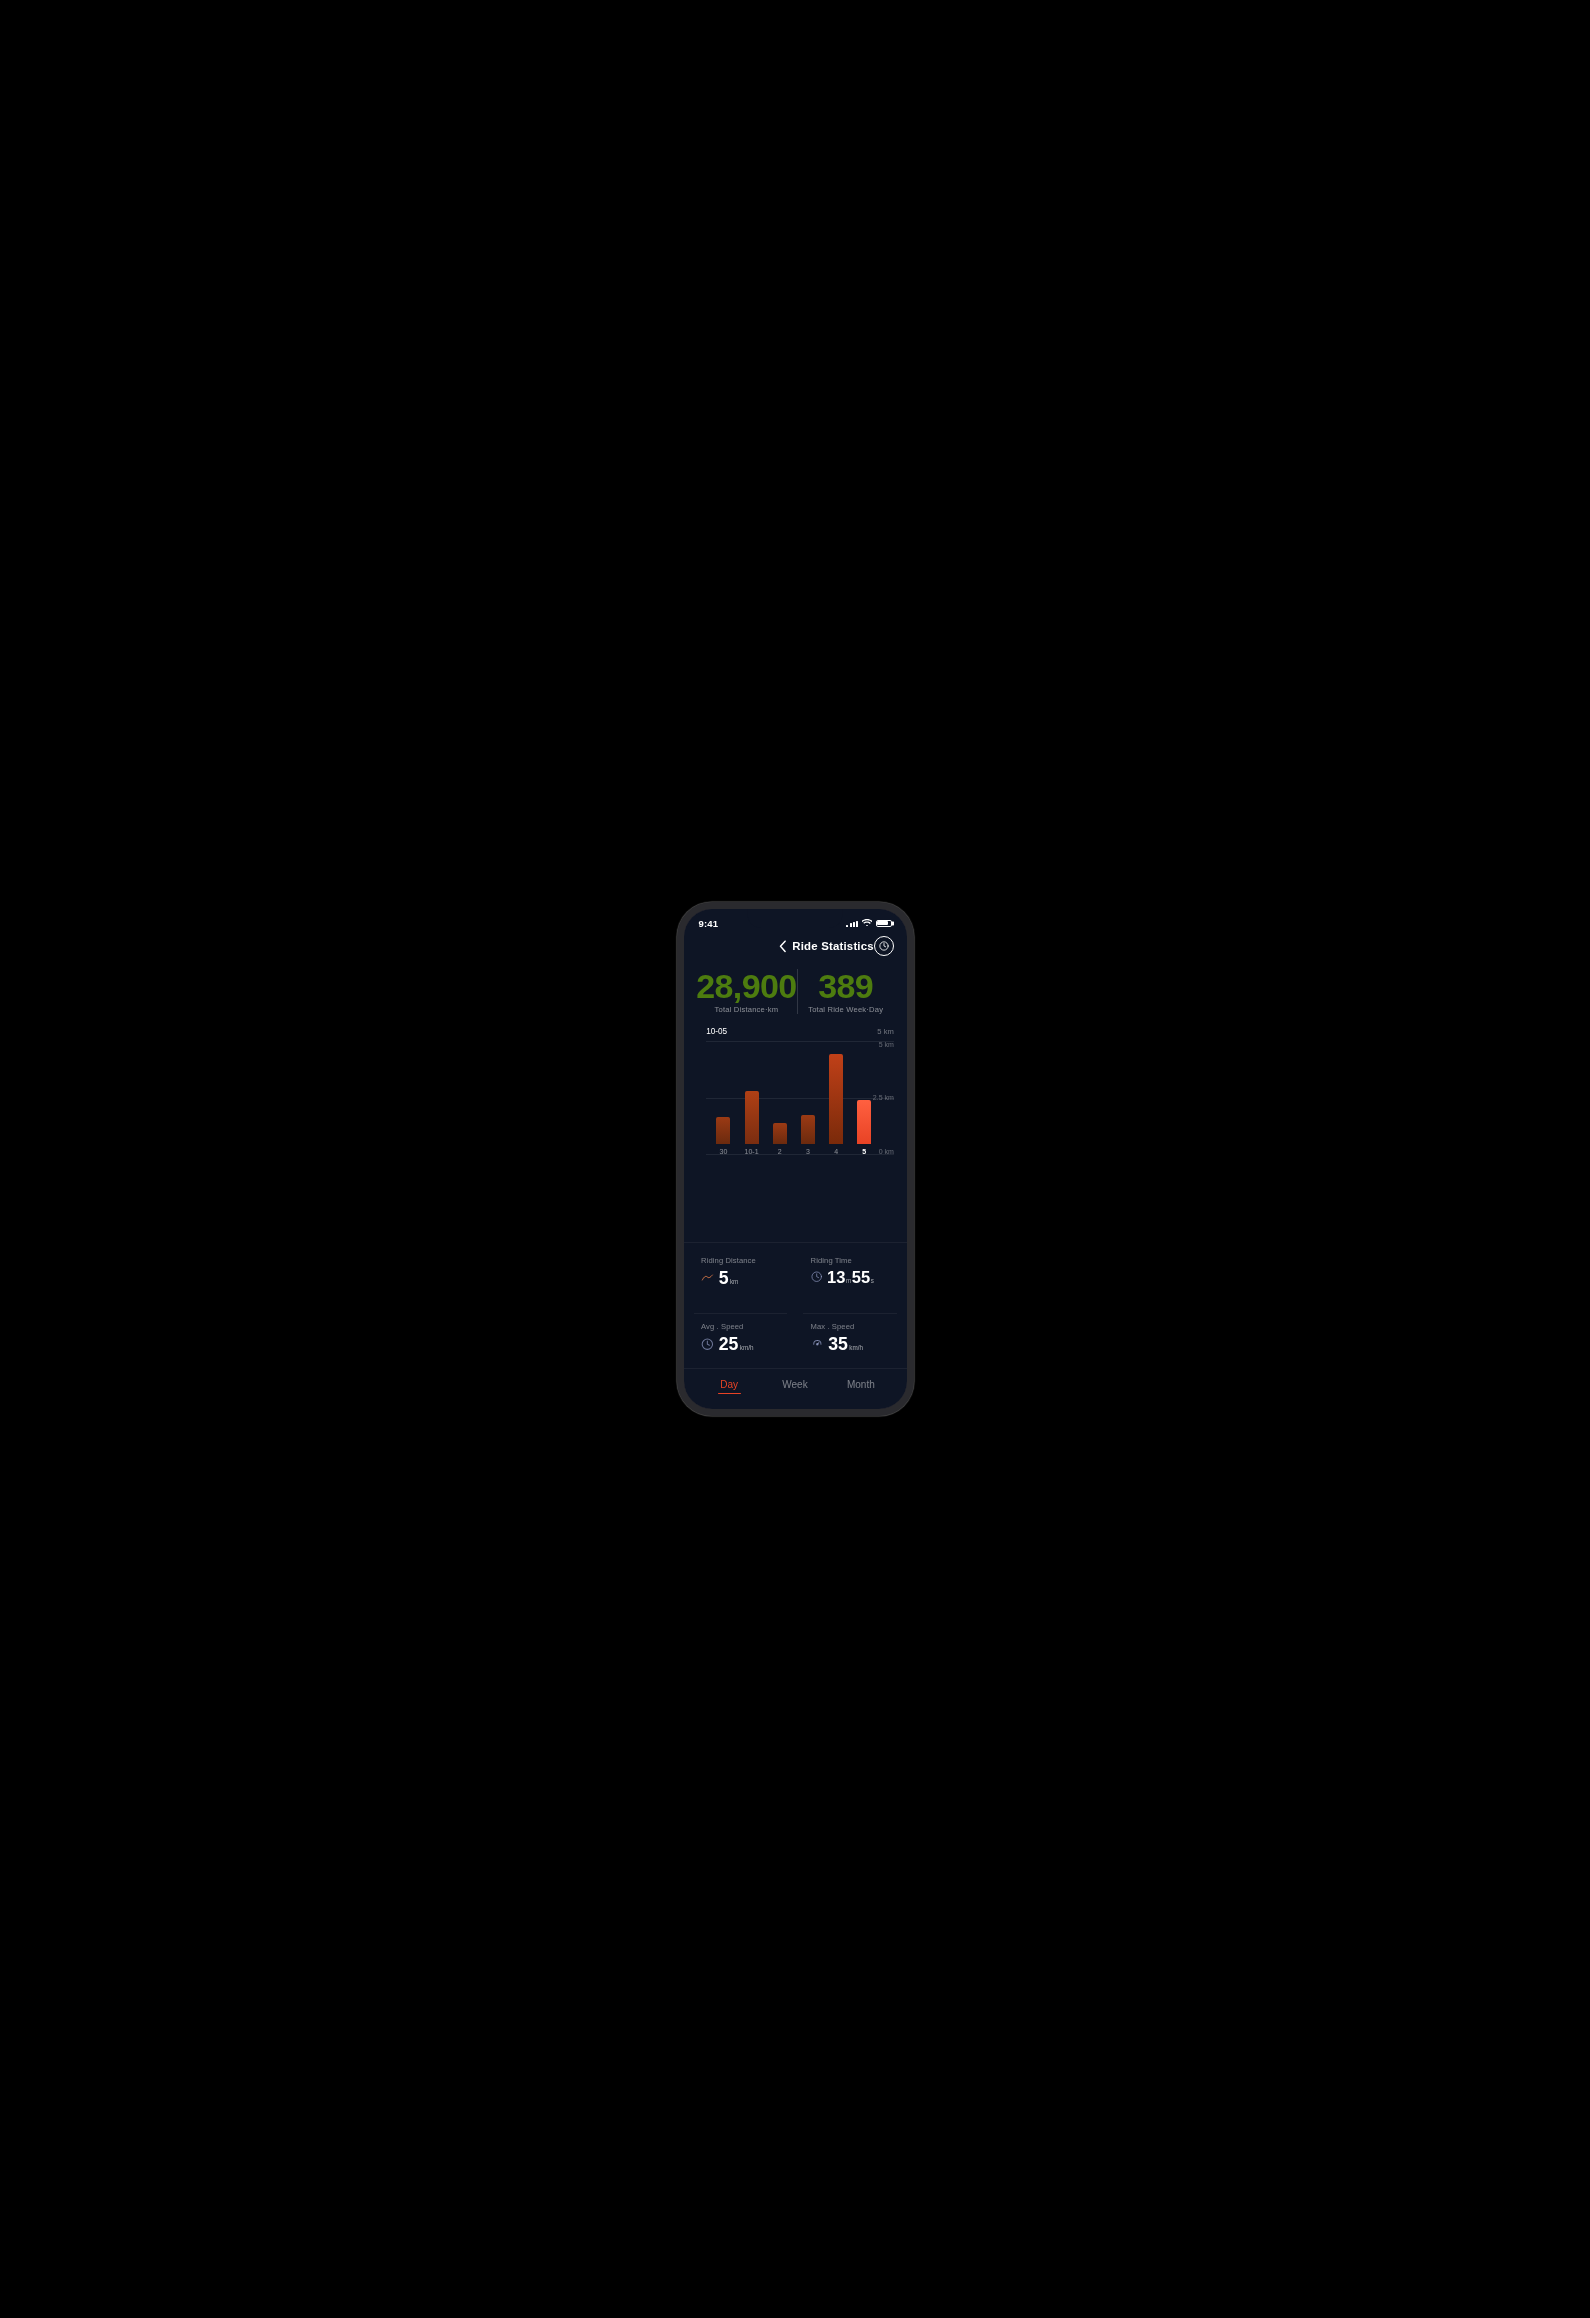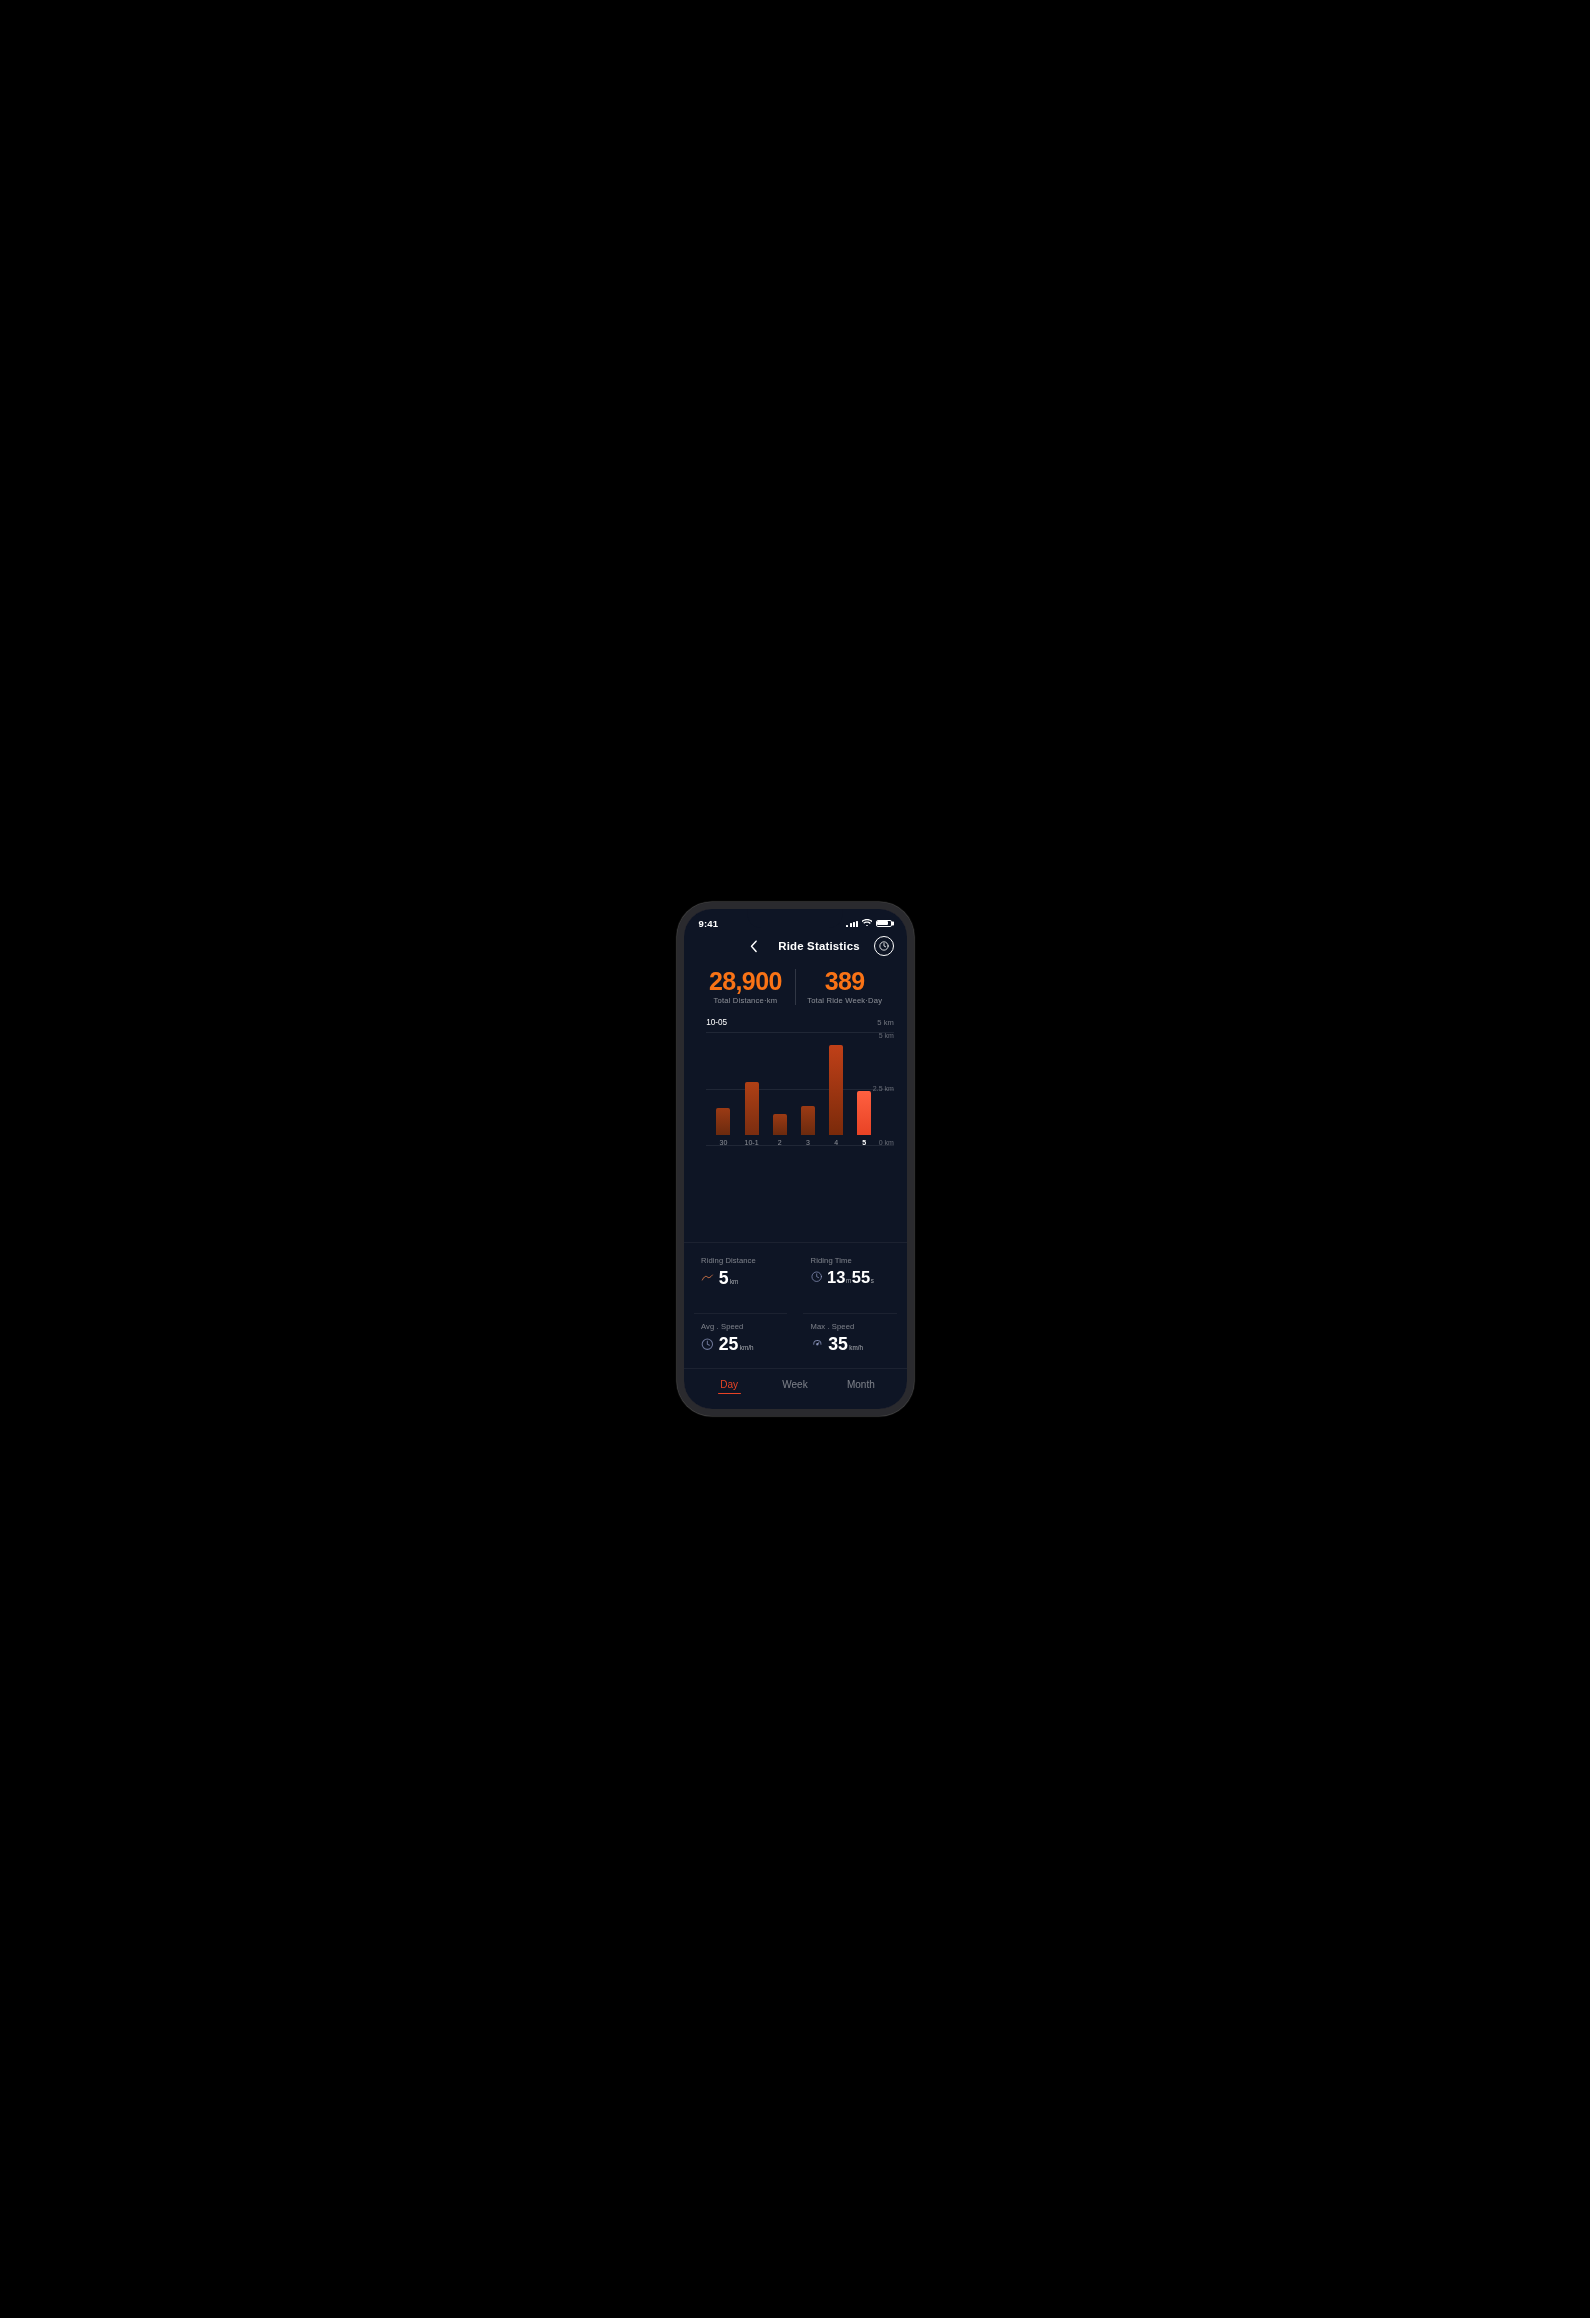--- a/index.html
+++ b/index.html
@@ -132,21 +132,21 @@
     .app-content {
       flex: 1;
       display: flex;
       flex-direction: column;
       overflow: hidden;
     }
 
     
     .header {
       display: flex;
-      justify-content: space-between;
+      justify-content: flex-end;
       align-items: center;
       padding: 5px 12.7px 7.6px;
       margin-left: 48px;
     }
 
     .back-button {
       color: #fff;
       font-size: 14px;
       cursor: pointer;
       width: 20px;
@@ -186,23 +186,23 @@
       display: flex;
       flex-direction: column;
       align-items: center;
     }
 
     .stat-item:first-child {
       border-right: 0.6px solid rgba(255,255,255,0.15);
     }
 
     .stat-value {
-      font-size: 25px;
+      font-size: 34px;
       font-weight: 700;
-      color: #f97316;
+      color: #4d7c0f;
       letter-spacing: -0.6px;
       line-height: 1;
     }
 
     .stat-label {
       font-size: 7.6px;
       color: rgba(255,255,255,0.5);
       margin-top: 2.5px;
       letter-spacing: 0.2px;
     }

